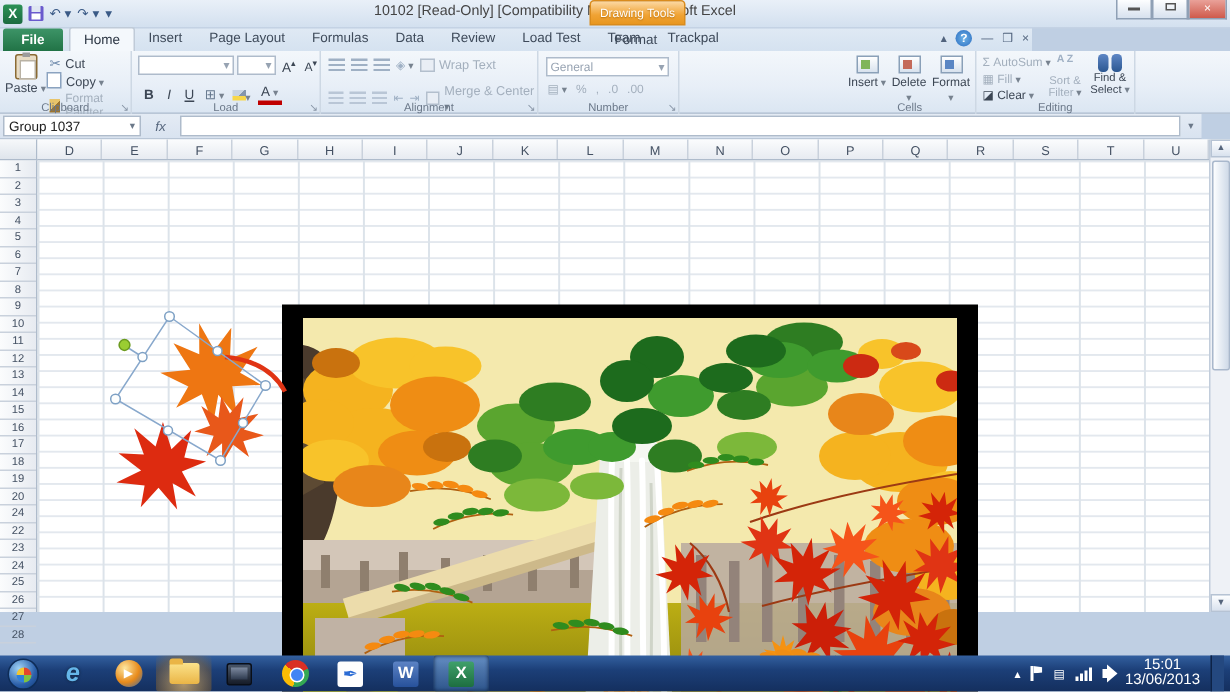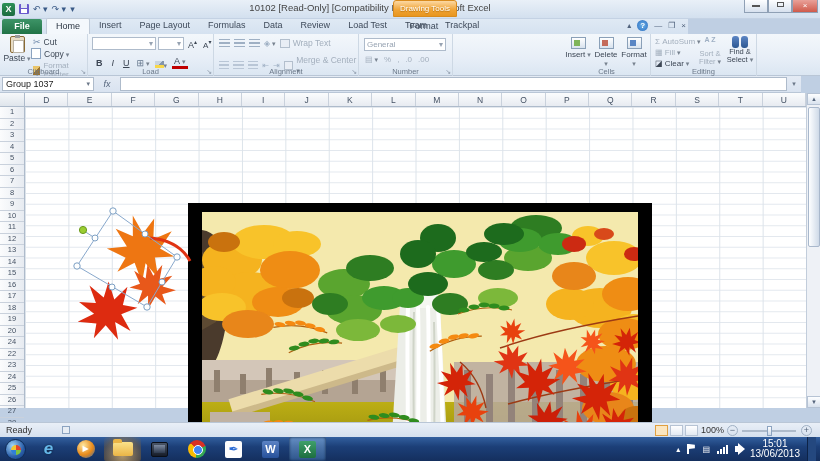--- a/index.html
+++ b/index.html
@@ -639,34 +639,20 @@
         <circle cx="145" cy="234" r="3"></circle>
           <circle cx="162" cy="282" r="3"></circle>
         <circle cx="112" cy="287" r="3"></circle>
           <circle cx="95" cy="238" r="3"></circle>
       </g>
       <circle cx="83" cy="230" r="3.6" fill="#9acd32" stroke="#6b9a1f"></circle>
     </g>
   </svg>
 
 
-  <div class="abs" id="statusbar">
-    <span class="abs" id="status-ready">Ready</span>
-    <span class="abs" id="macro-ico"></span>
-    <div class="abs" id="views">
-      <span class="view-ico active"></span>
-      <span class="view-ico"></span>
-      <span class="view-ico"></span>
-    </div>
-    <span class="abs" id="zoom-label">100%</span>
-    <span class="abs" id="zoom-minus">−</span>
-    <span class="abs" id="zoom-track"></span>
-    <span class="abs" id="zoom-thumb"></span>
-    <span class="abs" id="zoom-plus">+</span>
-  </div>
 
   <div class="abs" id="taskbar">
     <div id="start-orb">
         <div class="orb">
           <i></i>
         </div>
       </div>
     <div class="tb-btn">
         <span class="ie-e">e</span>
       </div>

